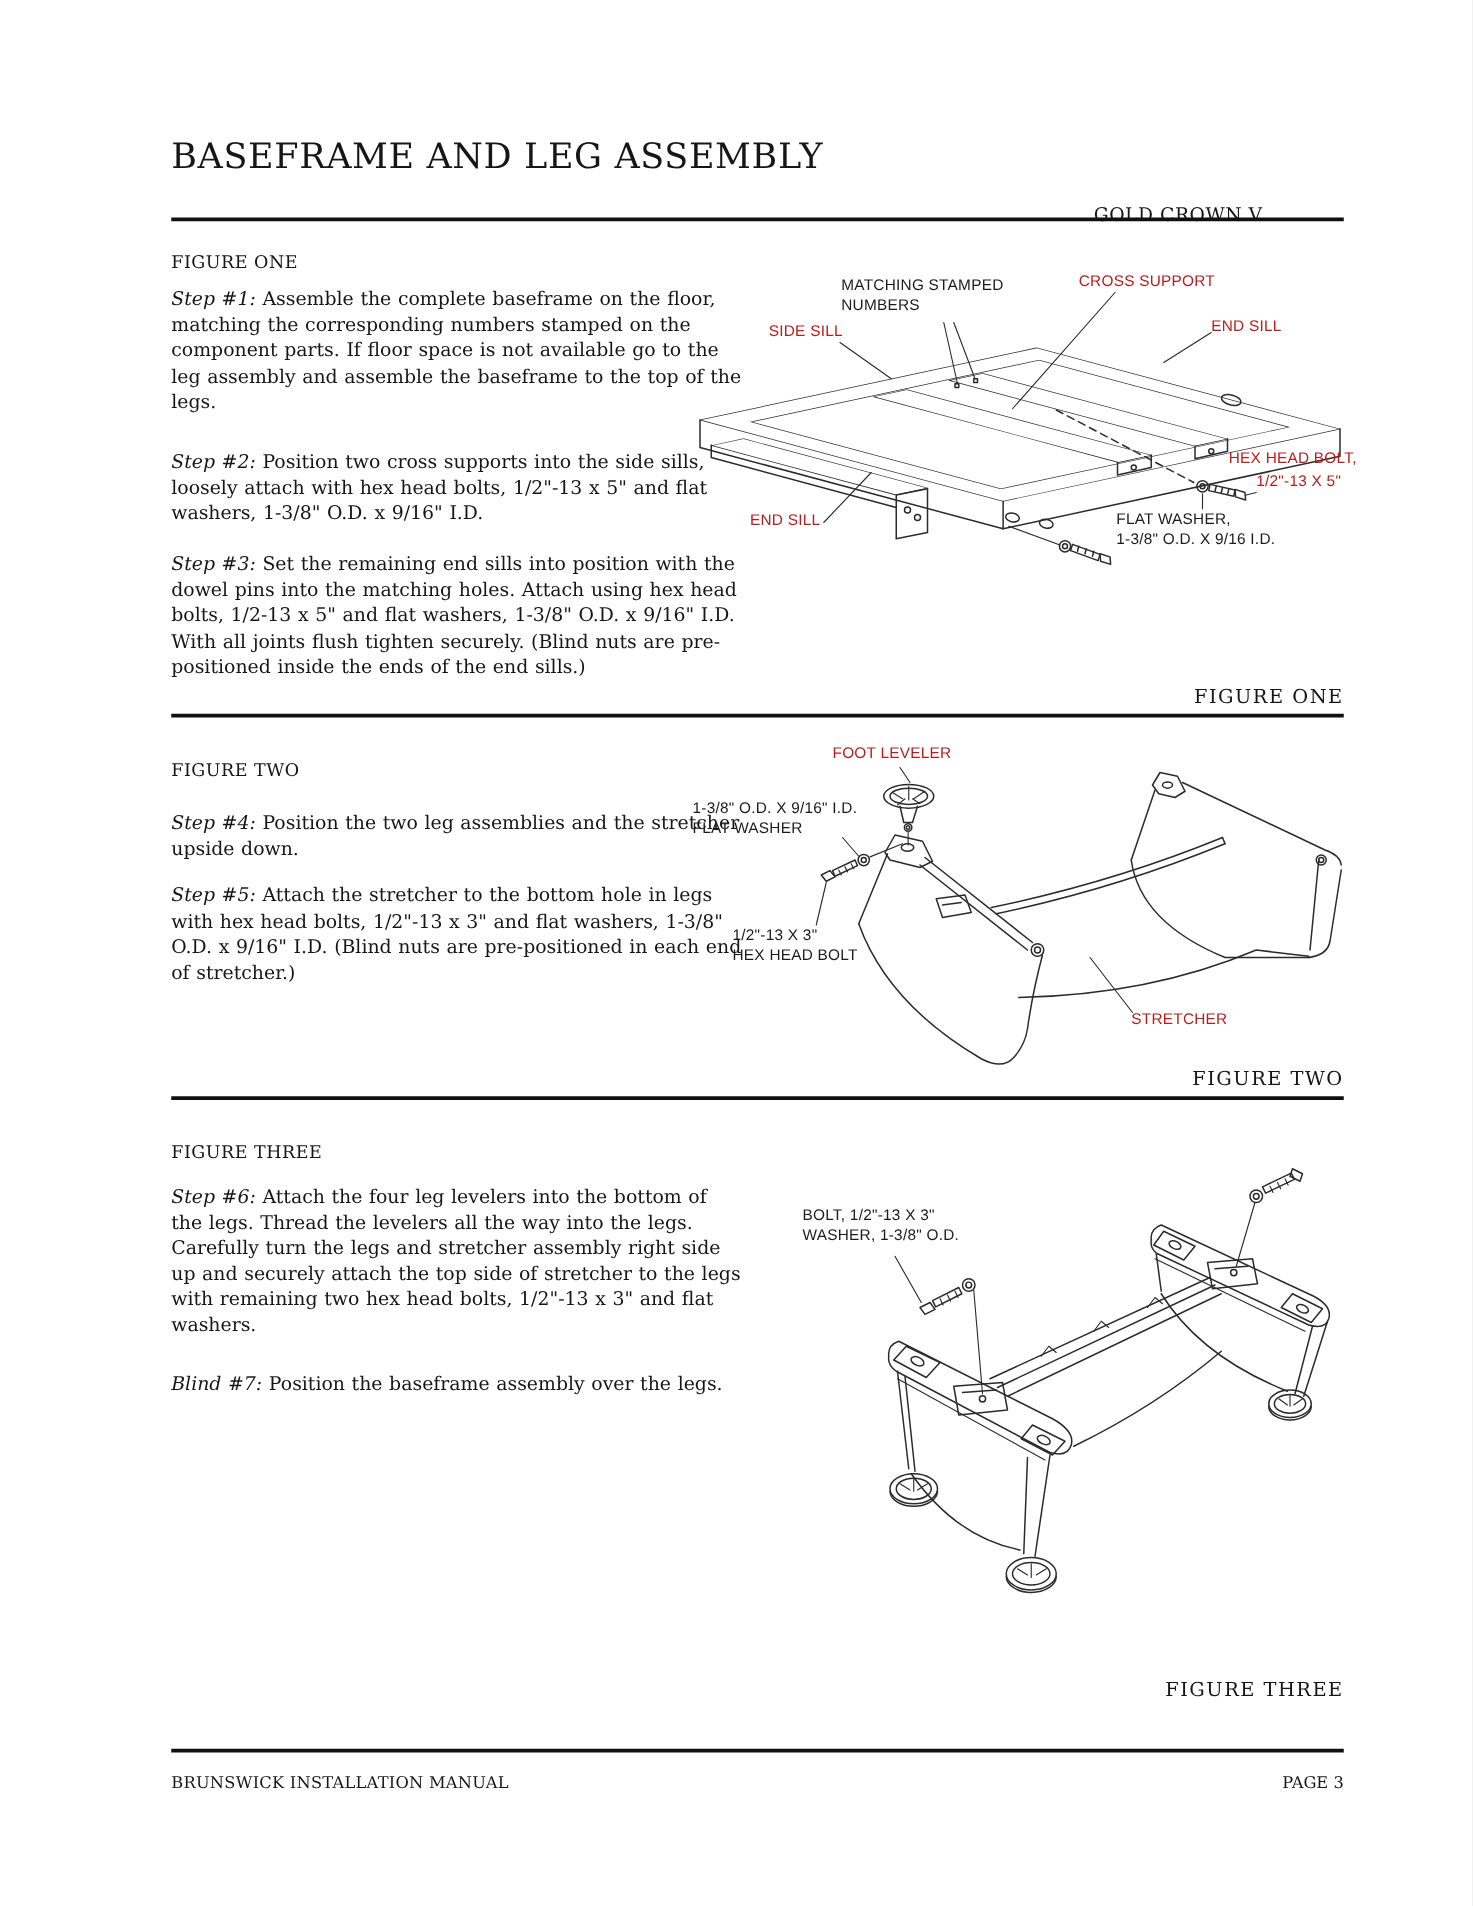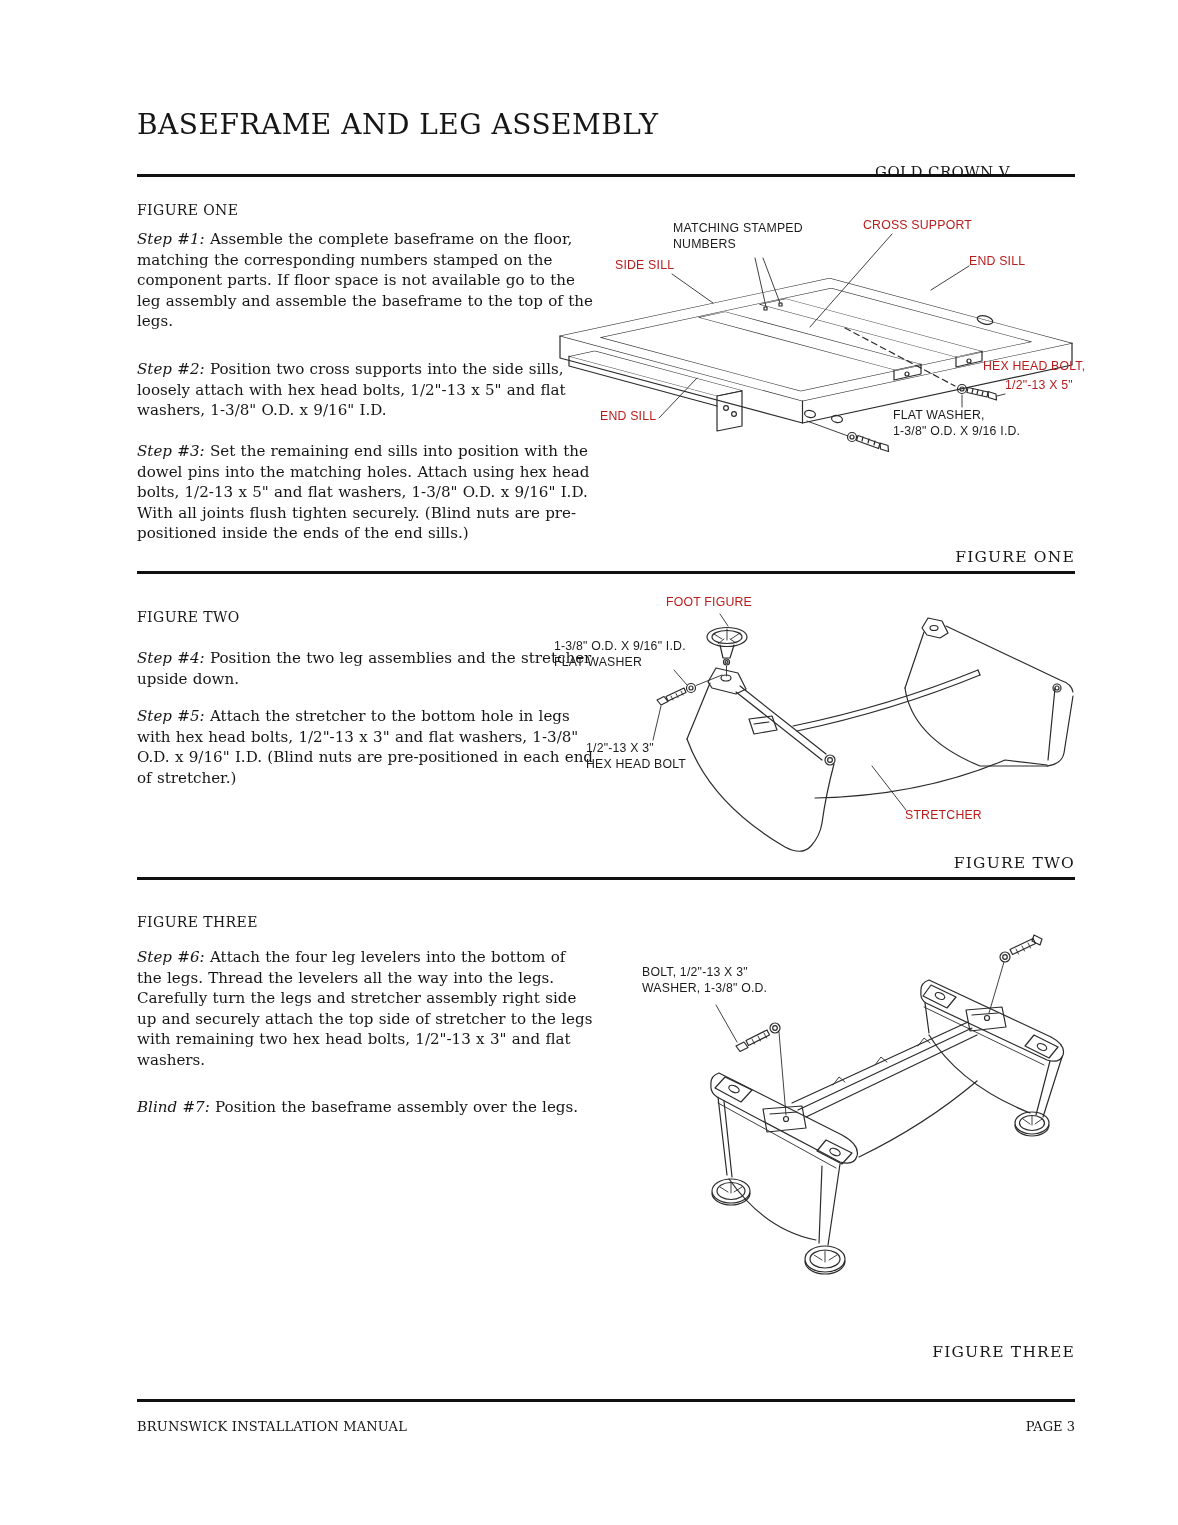--- a/index.html
+++ b/index.html
@@ -177,21 +177,21 @@
         <circle cx="141" cy="100" r="4.5"></circle>
           <circle cx="141" cy="100" r="2"></circle>
         <path d="M146,97.5 L172,87" stroke-width="0.9"></path>
 
         <path d="M170,26 L178,38" stroke-width="0.9"></path>
         <path d="M124,82 L137,97" stroke-width="0.9"></path>
         <path d="M103,152 L111,118" stroke-width="0.9"></path>
         <path d="M356,222 L322,178" stroke-width="0.9"></path>
       </g>
     </svg>
-    <div class="dlabel" style="left:116px;top:7px">FOOT FIGURE</div>
+    <div class="dlabel" style="left:116px;top:7px">FOOT LEVELER</div>
     <div class="dblock" style="left:4px;top:51px;width:154px">
       <div>1-3/8" O.D. X 9/16" I.D.</div>
       <div>FLAT WASHER</div>
     </div>
     <div class="dblock" style="left:36px;top:153px;width:106px">
       <div>1/2"-13 X 3"</div>
       <div>HEX HEAD BOLT</div>
     </div>
     <div class="dlabel" style="left:355px;top:220px">STRETCHER</div>
   </div>

